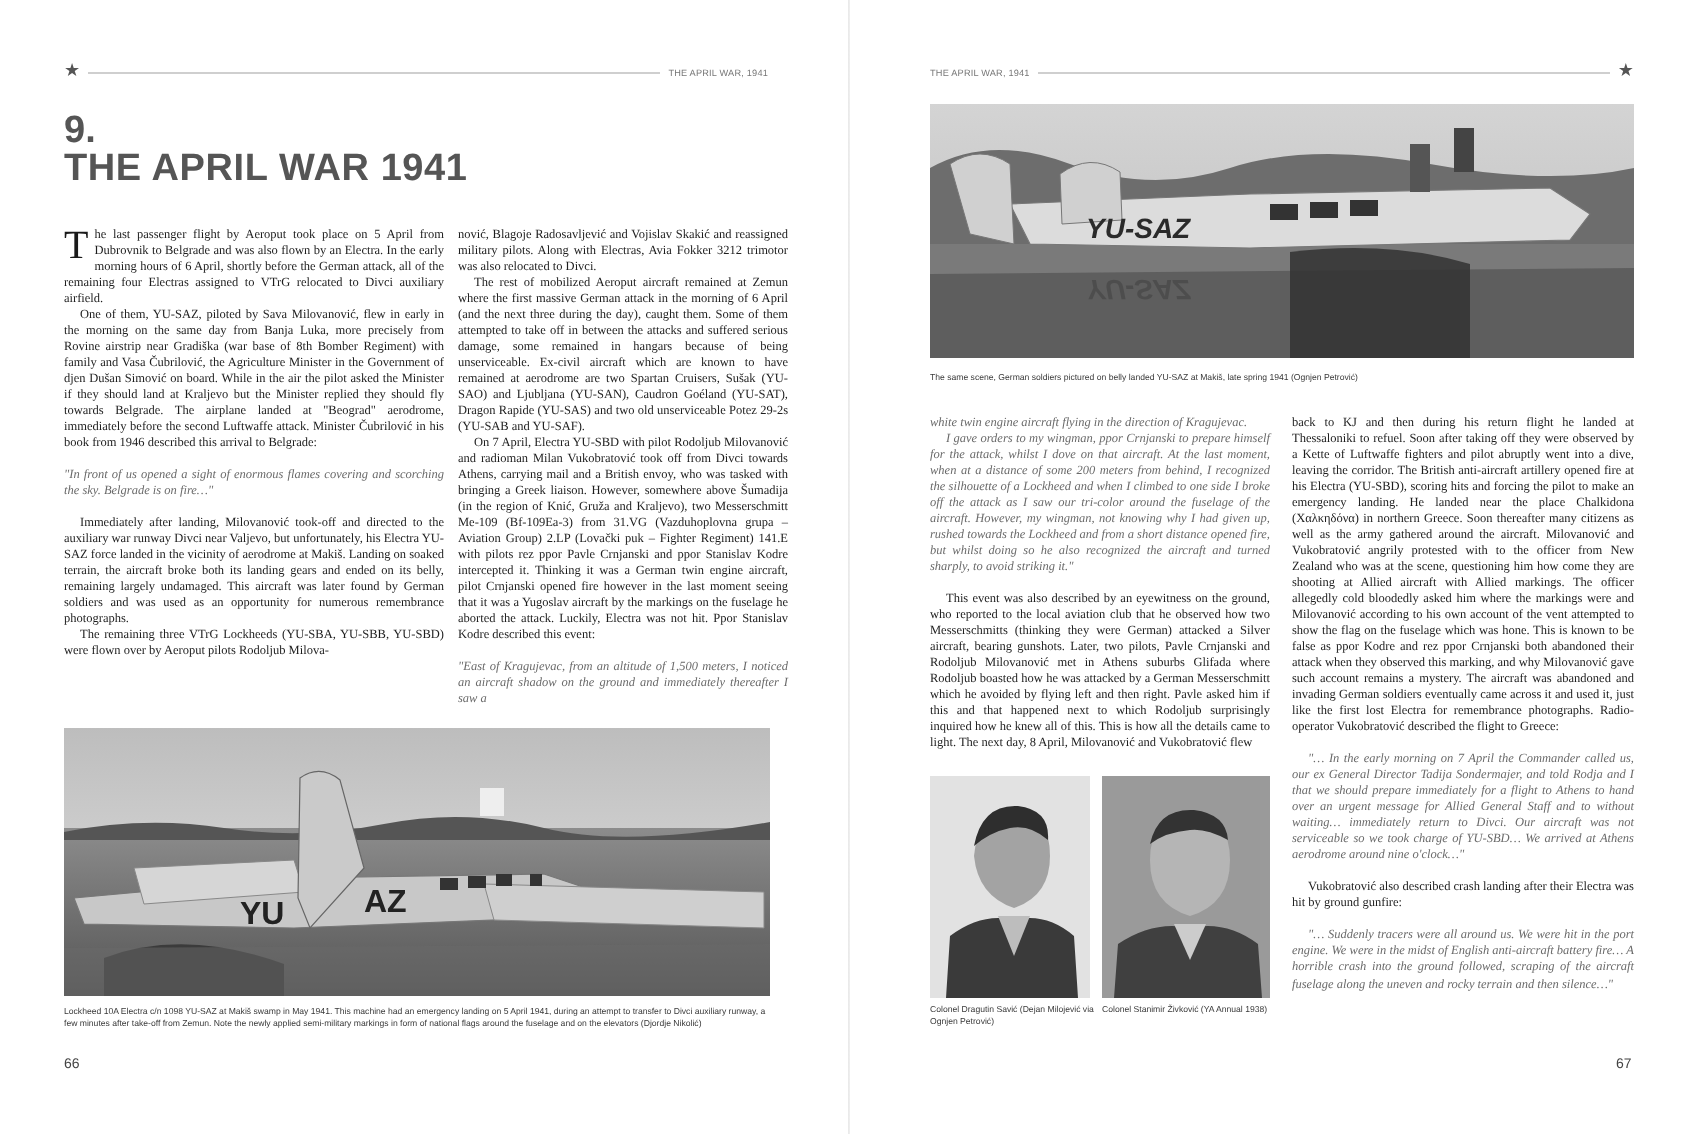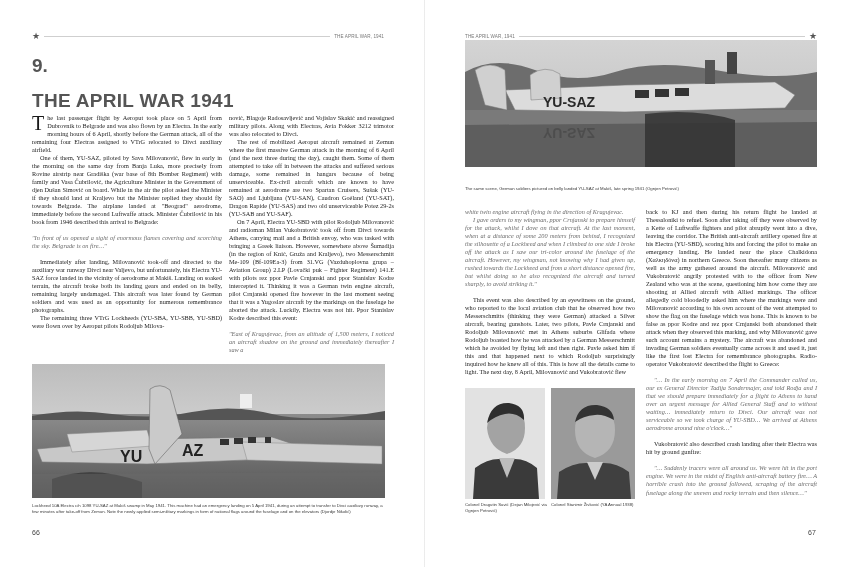--- a/index.html
+++ b/index.html
@@ -11,21 +11,21 @@
   .gutter { position: absolute; left: 424px; top: 0; width: 2px; height: 567px; background: linear-gradient(to right, #e8e8e8, #f7f7f7); }
 
   .running-head { position: absolute; top: 32px; height: 8px; display: flex; align-items: center; }
   .running-head .rule { flex: 1; height: 1px; background: #cfcfcf; margin: 0 4px; }
   .running-head .rh-text { font-family: "Liberation Sans", "DejaVu Sans", sans-serif; font-size: 4.6px; color: #777; letter-spacing: 0.1px; white-space: nowrap; }
   .running-head .star { font-size: 9px; color: #555; line-height: 1; font-family: "DejaVu Sans", sans-serif; }
   .rh-left { left: 32px; width: 352px; }
   .rh-right { left: 40px; width: 352px; }
 
   .chapter-num { position: absolute; left: 32px; top: 56px; font-family: "Liberation Sans", "DejaVu Sans", sans-serif; font-weight: bold; font-size: 19px; color: #555; line-height: 1; }
-  .chapter-title { position: absolute; left: 32px; top: 75px; font-family: "Liberation Sans", "DejaVu Sans", sans-serif; font-weight: bold; font-size: 19px; color: #555; line-height: 1; letter-spacing: 0.3px; margin-top: 16px; }
+  .chapter-title { position: absolute; left: 32px; top: 75px; font-family: "Liberation Sans", "DejaVu Sans", sans-serif; font-weight: bold; font-size: 19px; color: #555; line-height: 1; letter-spacing: 0.3px; }
 
   .col { position: absolute; font-size: 6.25px; line-height: 8.02px; text-align: justify; color: #1d1d1d; hyphens: auto; }
   .col p { text-indent: 8px; }
   .col p.noindent { text-indent: 0; }
   .col .quote { font-style: italic; color: #6a6a6a; text-indent: 0; margin: 8px 0; padding: 0; }
   .col .quote.first-ind { text-indent: 8px; }
   .col .quote.tight-top { margin-top: 0; }
   .col .dropcap { float: left; font-size: 20px; line-height: 16px; margin: 1px 3px 0 0; font-family: "Liberation Serif", serif; color: #1a1a1a; }
 
   .photo { position: absolute; overflow: hidden; }
@@ -97,21 +97,21 @@
 
 <div class="gutter"></div>
 
 <div class="page page-right">
   <div class="running-head rh-right">
     <span class="rh-text">THE APRIL WAR, 1941</span>
     <span class="rule"></span>
     <span class="star">★</span>
   </div>
 
-  <div class="photo" style="left:40px; top:40px; width:352px; height:127px;">
+  <div class="photo" style="left:40px; top:52px; width:352px; height:127px;font-style:italic;">
     <svg width="352" height="127" viewBox="0 0 352 127">
       <defs>
         <linearGradient id="skyR" x1="0" y1="0" x2="0" y2="1">
           <stop offset="0" stop-color="#d4d4d4"></stop>
             <stop offset="1" stop-color="#bcbcbc"></stop>
         </linearGradient>
       </defs>
       <rect width="352" height="127" fill="url(#skyR)"></rect>
       <path d="M0 32 Q30 15 70 30 T150 32 T250 30 T352 32 L352 75 L0 75Z" fill="#6d6d6d"></path>
       <rect y="70" width="352" height="57" fill="#7a7a7a"></rect>

